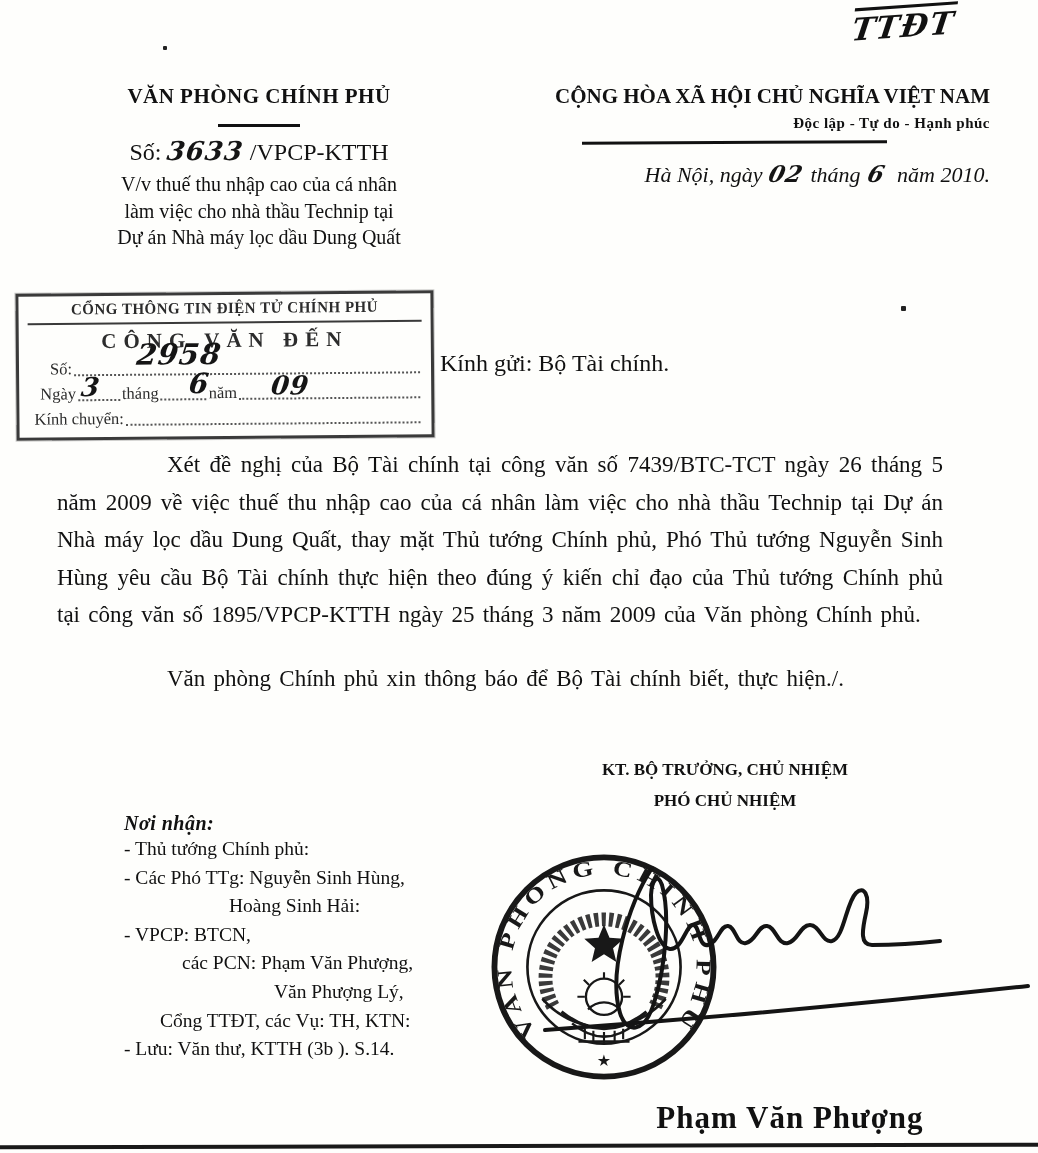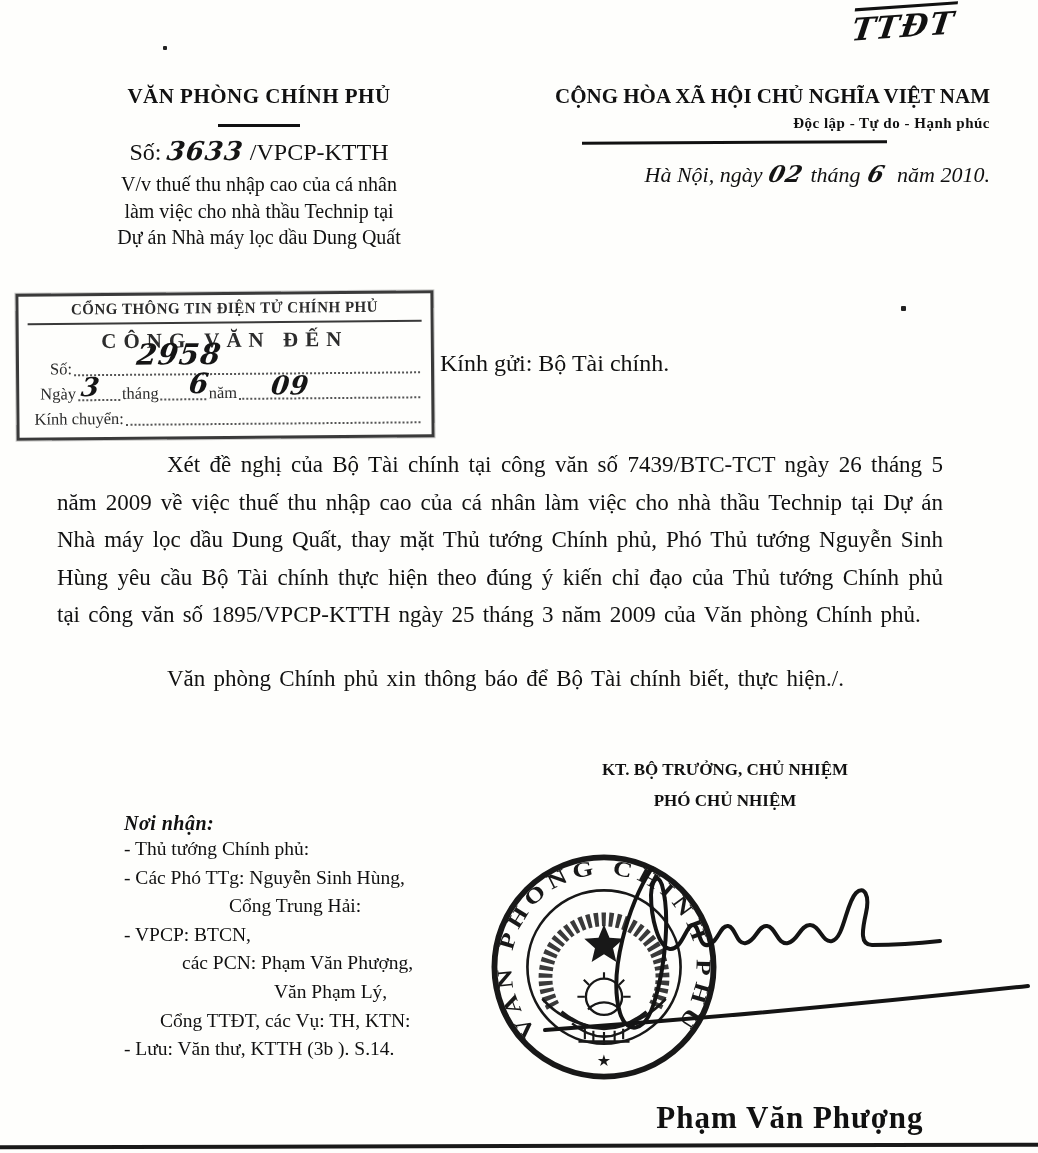--- a/index.html
+++ b/index.html
@@ -147,24 +147,24 @@
 
   <div class="abs sig-title">
     <div>KT. BỘ TRƯỞNG, CHỦ NHIỆM</div>
     <div>PHÓ CHỦ NHIỆM</div>
   </div>
 
   <div class="abs noi-nhan">
     <div class="nn-label">Nơi nhận:</div>
     <div class="nn-item">- Thủ tướng Chính phủ:</div>
     <div class="nn-item">- Các Phó TTg: Nguyễn Sinh Hùng,</div>
-    <div class="nn-item ml1">Cổng Trung Hải:</div>
+    <div class="nn-item ml1">Hoàng Sinh Hải:</div>
     <div class="nn-item">- VPCP: BTCN,</div>
     <div class="nn-item ml2">các PCN: Phạm Văn Phượng,</div>
-    <div class="nn-item ml3">Văn Phạm Lý,</div>
+    <div class="nn-item ml3">Văn Phượng Lý,</div>
     <div class="nn-item ml4">Cổng TTĐT, các Vụ: TH, KTN:</div>
     <div class="nn-item">- Lưu: Văn thư, KTTH (3b ). S.14.</div>
   </div>
 
   <svg class="abs seal-svg" width="234" height="234" viewBox="0 0 220 220">
     <g fill="none" stroke="#181818">
       <circle cx="110" cy="110" r="103" stroke-width="5.5"></circle>
       <circle cx="110" cy="110" r="72" stroke-width="2.5"></circle>
 
       <path d="M 62 147 A 55 55 0 1 1 158 147" stroke-width="13" stroke-dasharray="4 3" opacity="0.85"></path>

